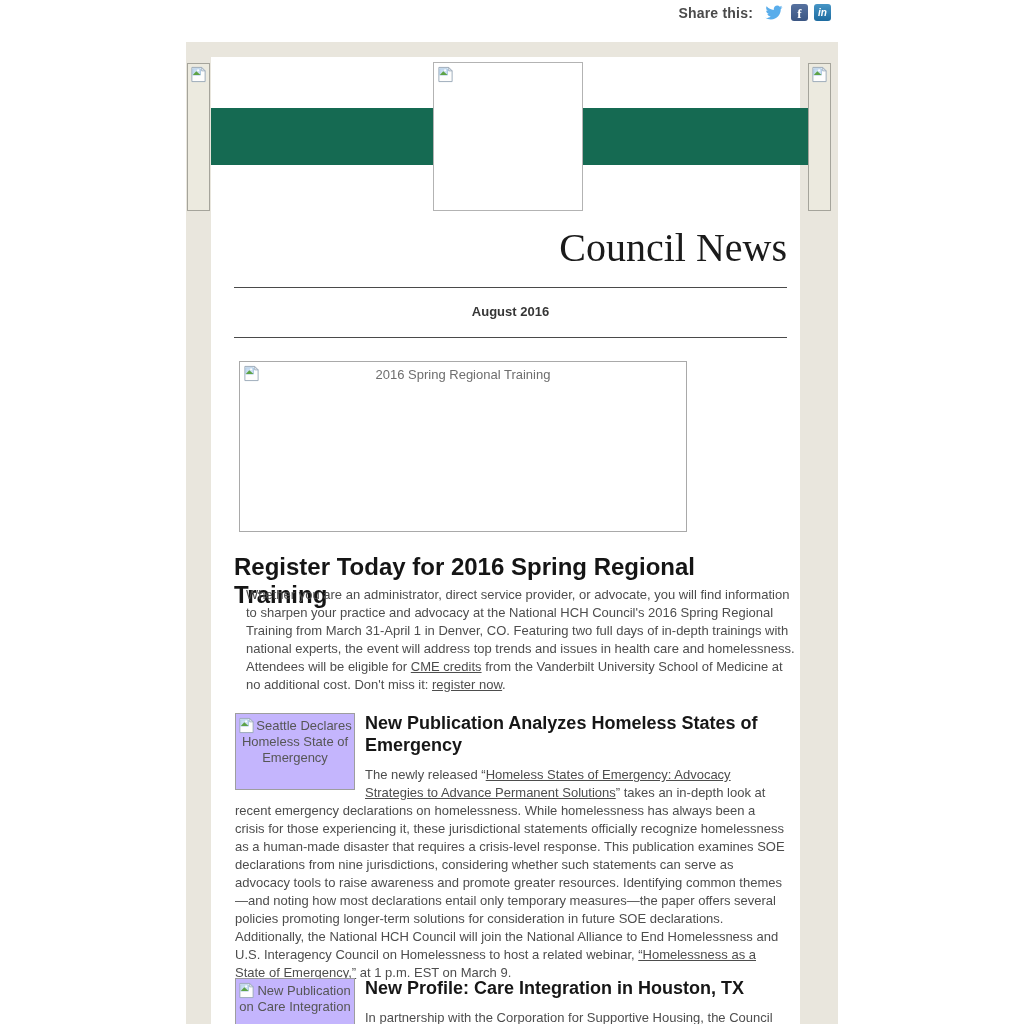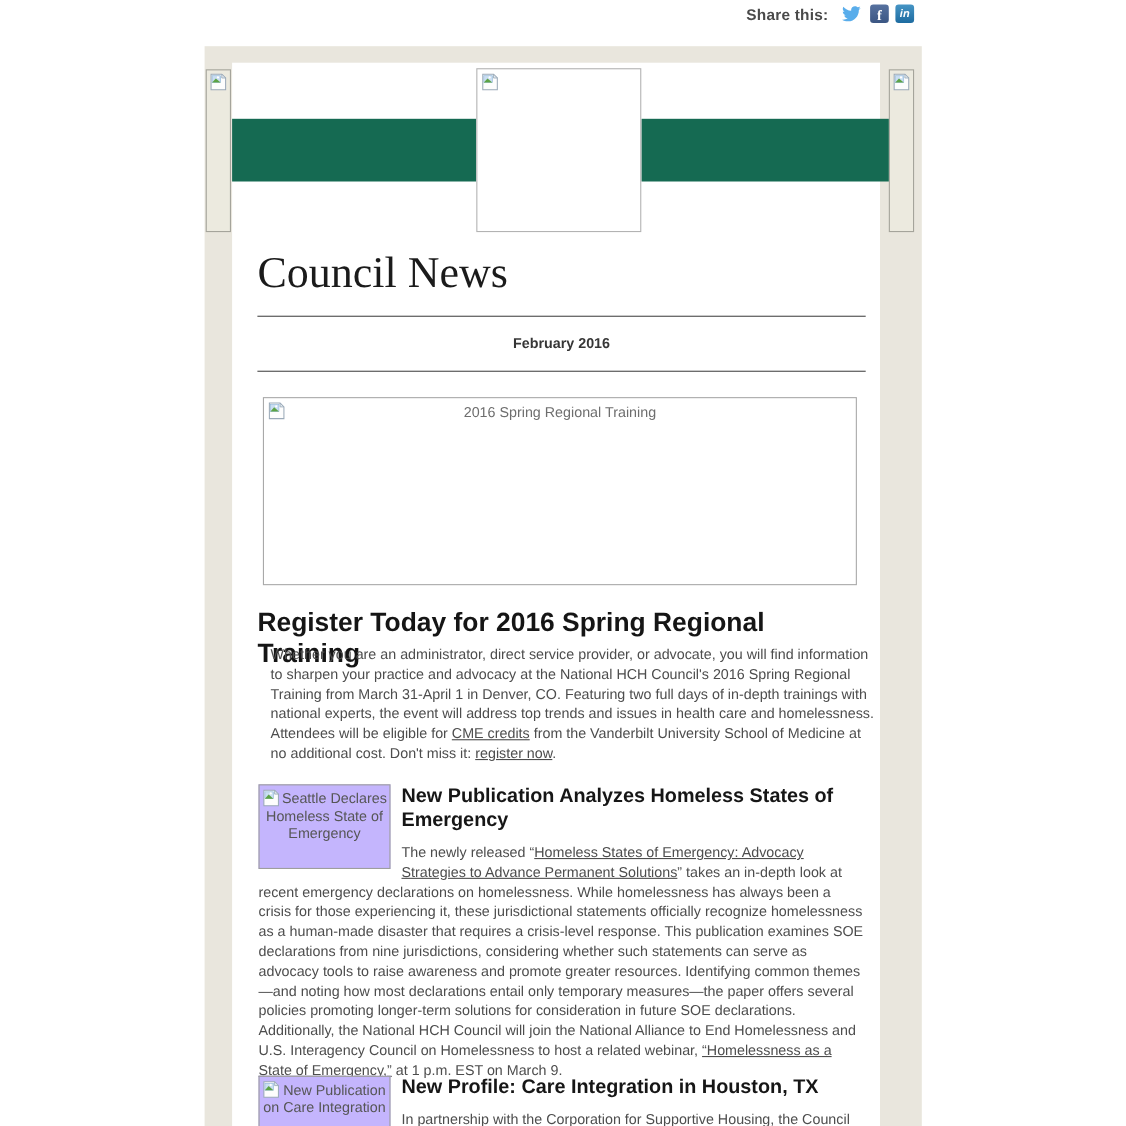--- a/index.html
+++ b/index.html
@@ -28,29 +28,29 @@
 
   .band { position:absolute; top:108px; height:57px; background:#156a52; }
   .band.left  { left:211px; width:222px; }
   .band.right { left:583px; width:225px; }
 
   .logo-box { position:absolute; left:433px; top:62px; width:150px; height:149px; background:#ffffff;
               border:1px solid #b3b3b3; }
   .logo-box .bi { position:absolute; top:3px; left:3px; }
 
   
-  .masthead-title { position:absolute; left:234px; top:224px; width:553px; text-align:left;
+  .masthead-title { position:absolute; left:234px; top:224px; width:553px; text-align:right;
                     font-family:"Liberation Serif","DejaVu Serif",serif; font-size:40px; color:#1b1b1b; }
   .rule { position:absolute; left:234px; width:553px; border-top:1px solid #4a4a4a; height:0; }
   .rule.r1 { top:287px; } .rule.r2 { top:337px; }
   .issue-date { position:absolute; left:234px; top:304px; width:553px; text-align:center;
                 font-size:13px; font-weight:bold; color:#363636; }
 
   
-  .hero-box { position:absolute; left:239px; top:361px; width:540px; height:171px;
+  .hero-box { position:absolute; left:239px; top:361px; width:448px; height:171px;
               border:1px solid #a9a9a9; background:#ffffff; }
   .hero-box .bi { position:absolute; top:3px; left:3px; }
   .hero-alt { padding-top:5px; text-align:center; font-size:13px; color:#6e6e6e; }
 
   
   .lead-heading { position:absolute; left:234px; top:553px; width:553px; text-align:left;
                   font-size:24px; font-weight:bold; color:#151515; }
   .lead-body { position:absolute; left:234px; top:586px; width:553px;
                font-size:13px; line-height:18px; color:#4d4d4d;margin-left:12px; }
 
@@ -115,21 +115,21 @@
   <div class="band left"></div>
   <div class="band right"></div>
   <div class="logo-box">
     <svg class="bi">
         <use href="#img-broken"></use>
       </svg>
   </div>
 
   <div class="masthead-title">Council News</div>
   <div class="rule r1"></div>
-  <div class="issue-date">February 2016</div>
+  <div class="issue-date">August 2016</div>
   <div class="rule r2"></div>
 
   <div class="hero-box">
     <svg class="bi">
         <use href="#img-broken"></use>
       </svg>
     <div class="hero-alt">2016 Spring Regional Training</div>
   </div>
 
   <div class="lead-heading">Register Today for 2016 Spring Regional Training</div>

